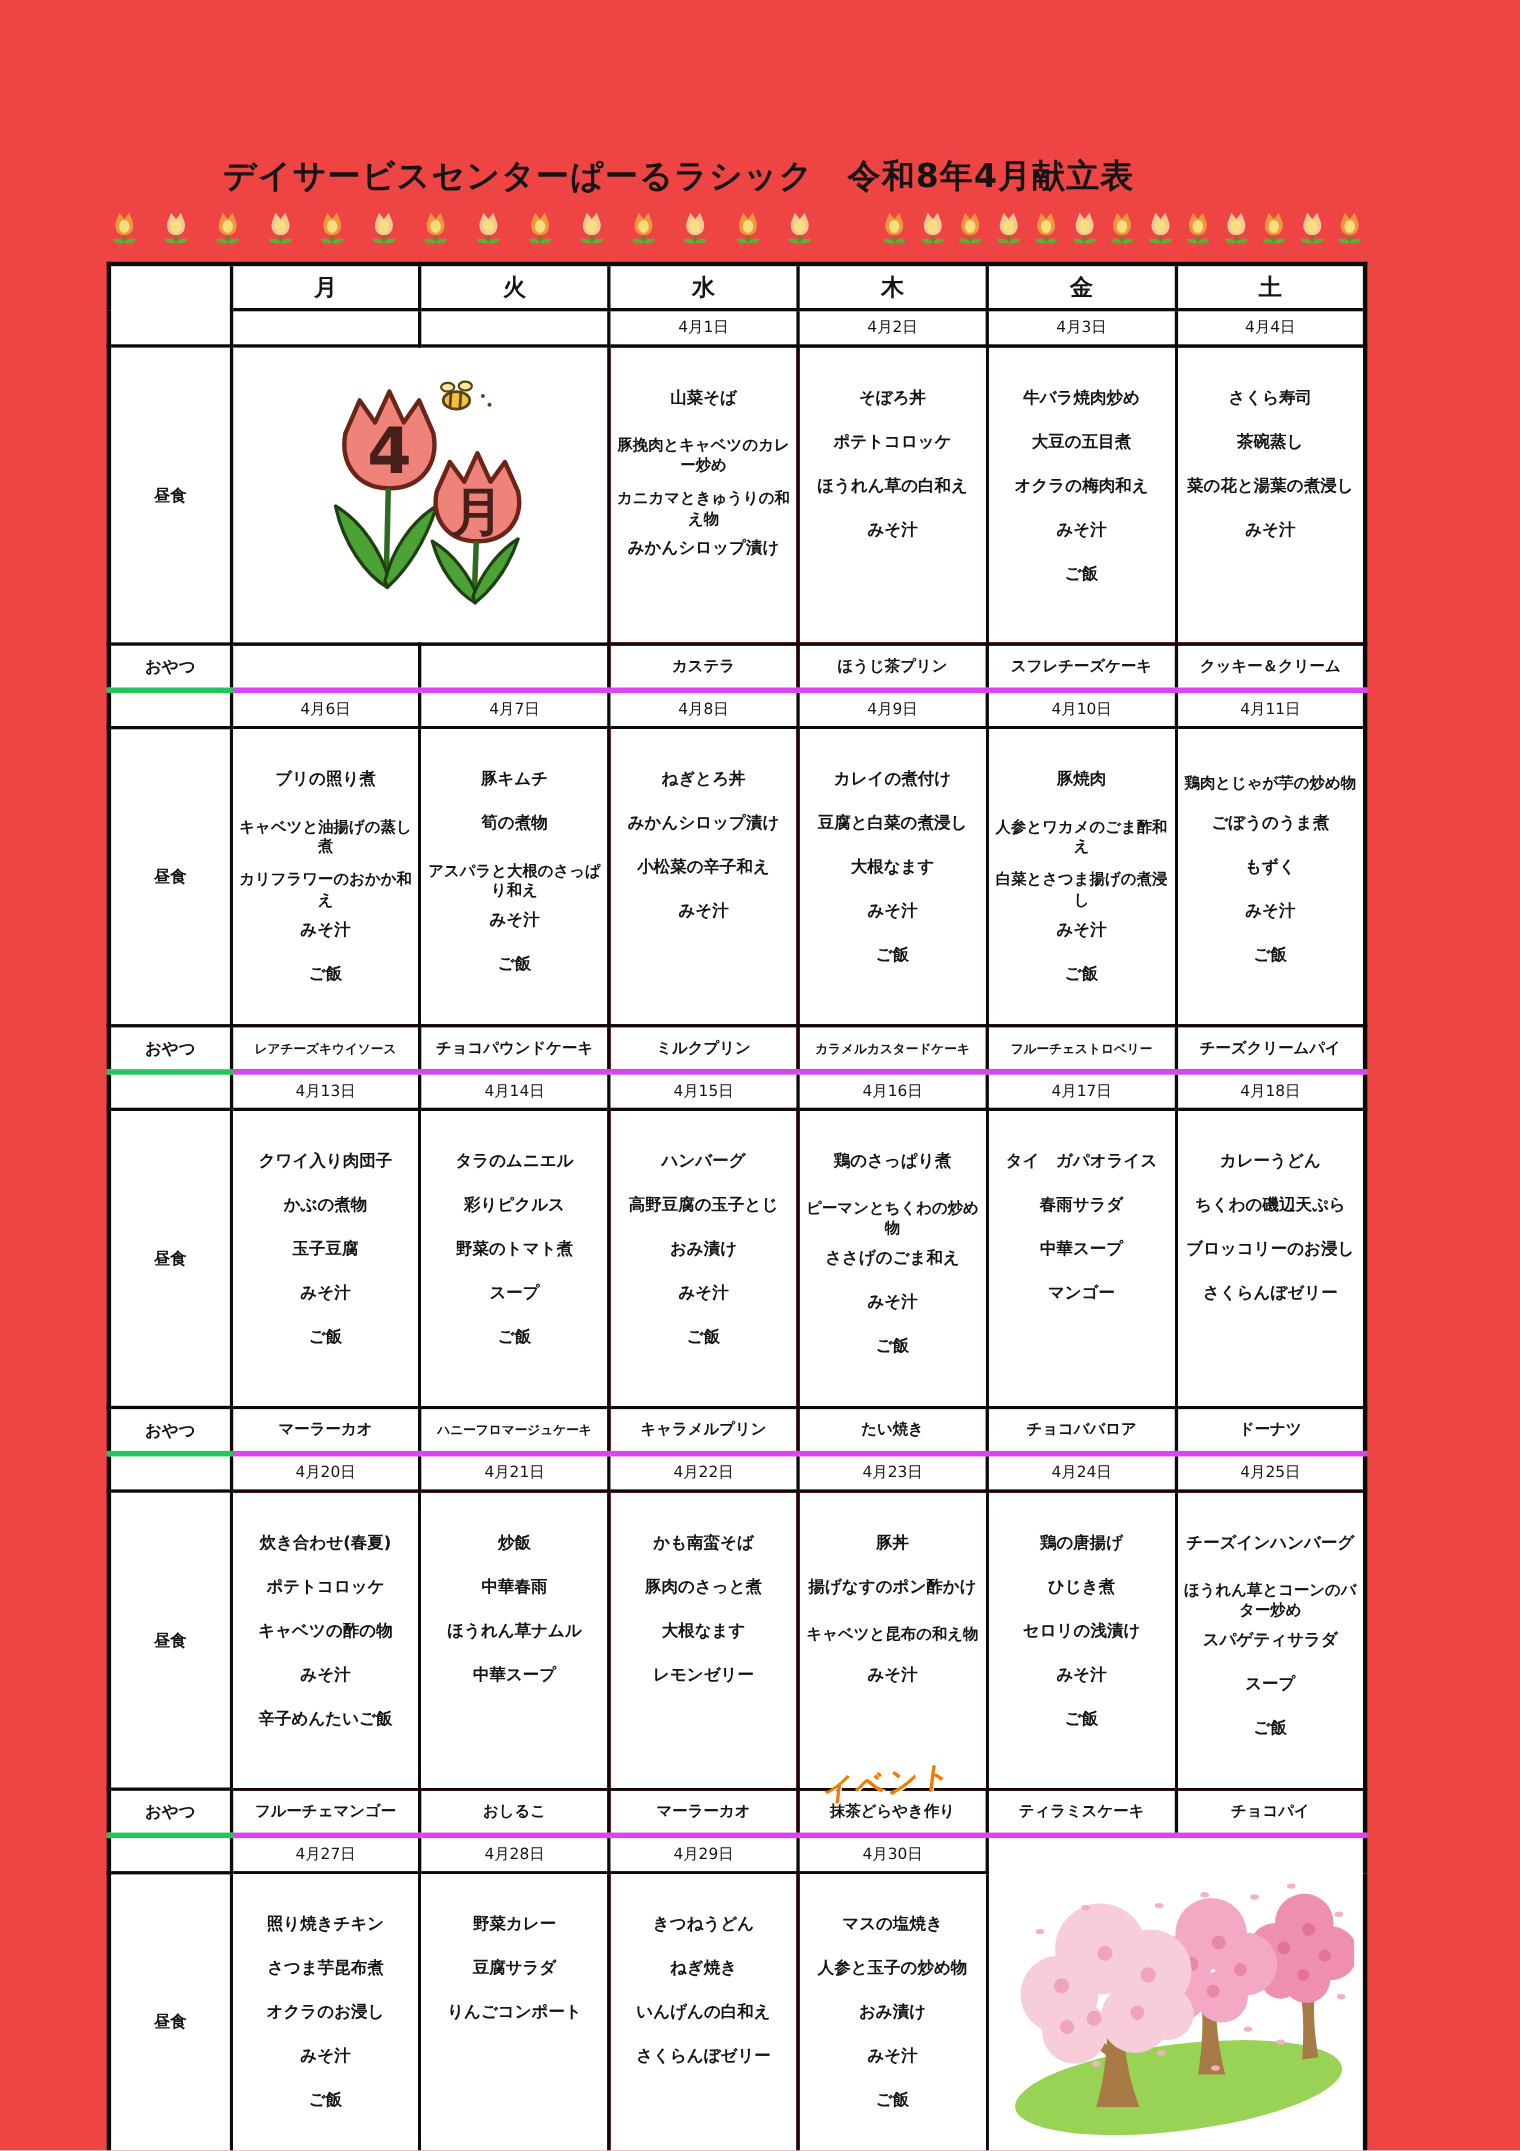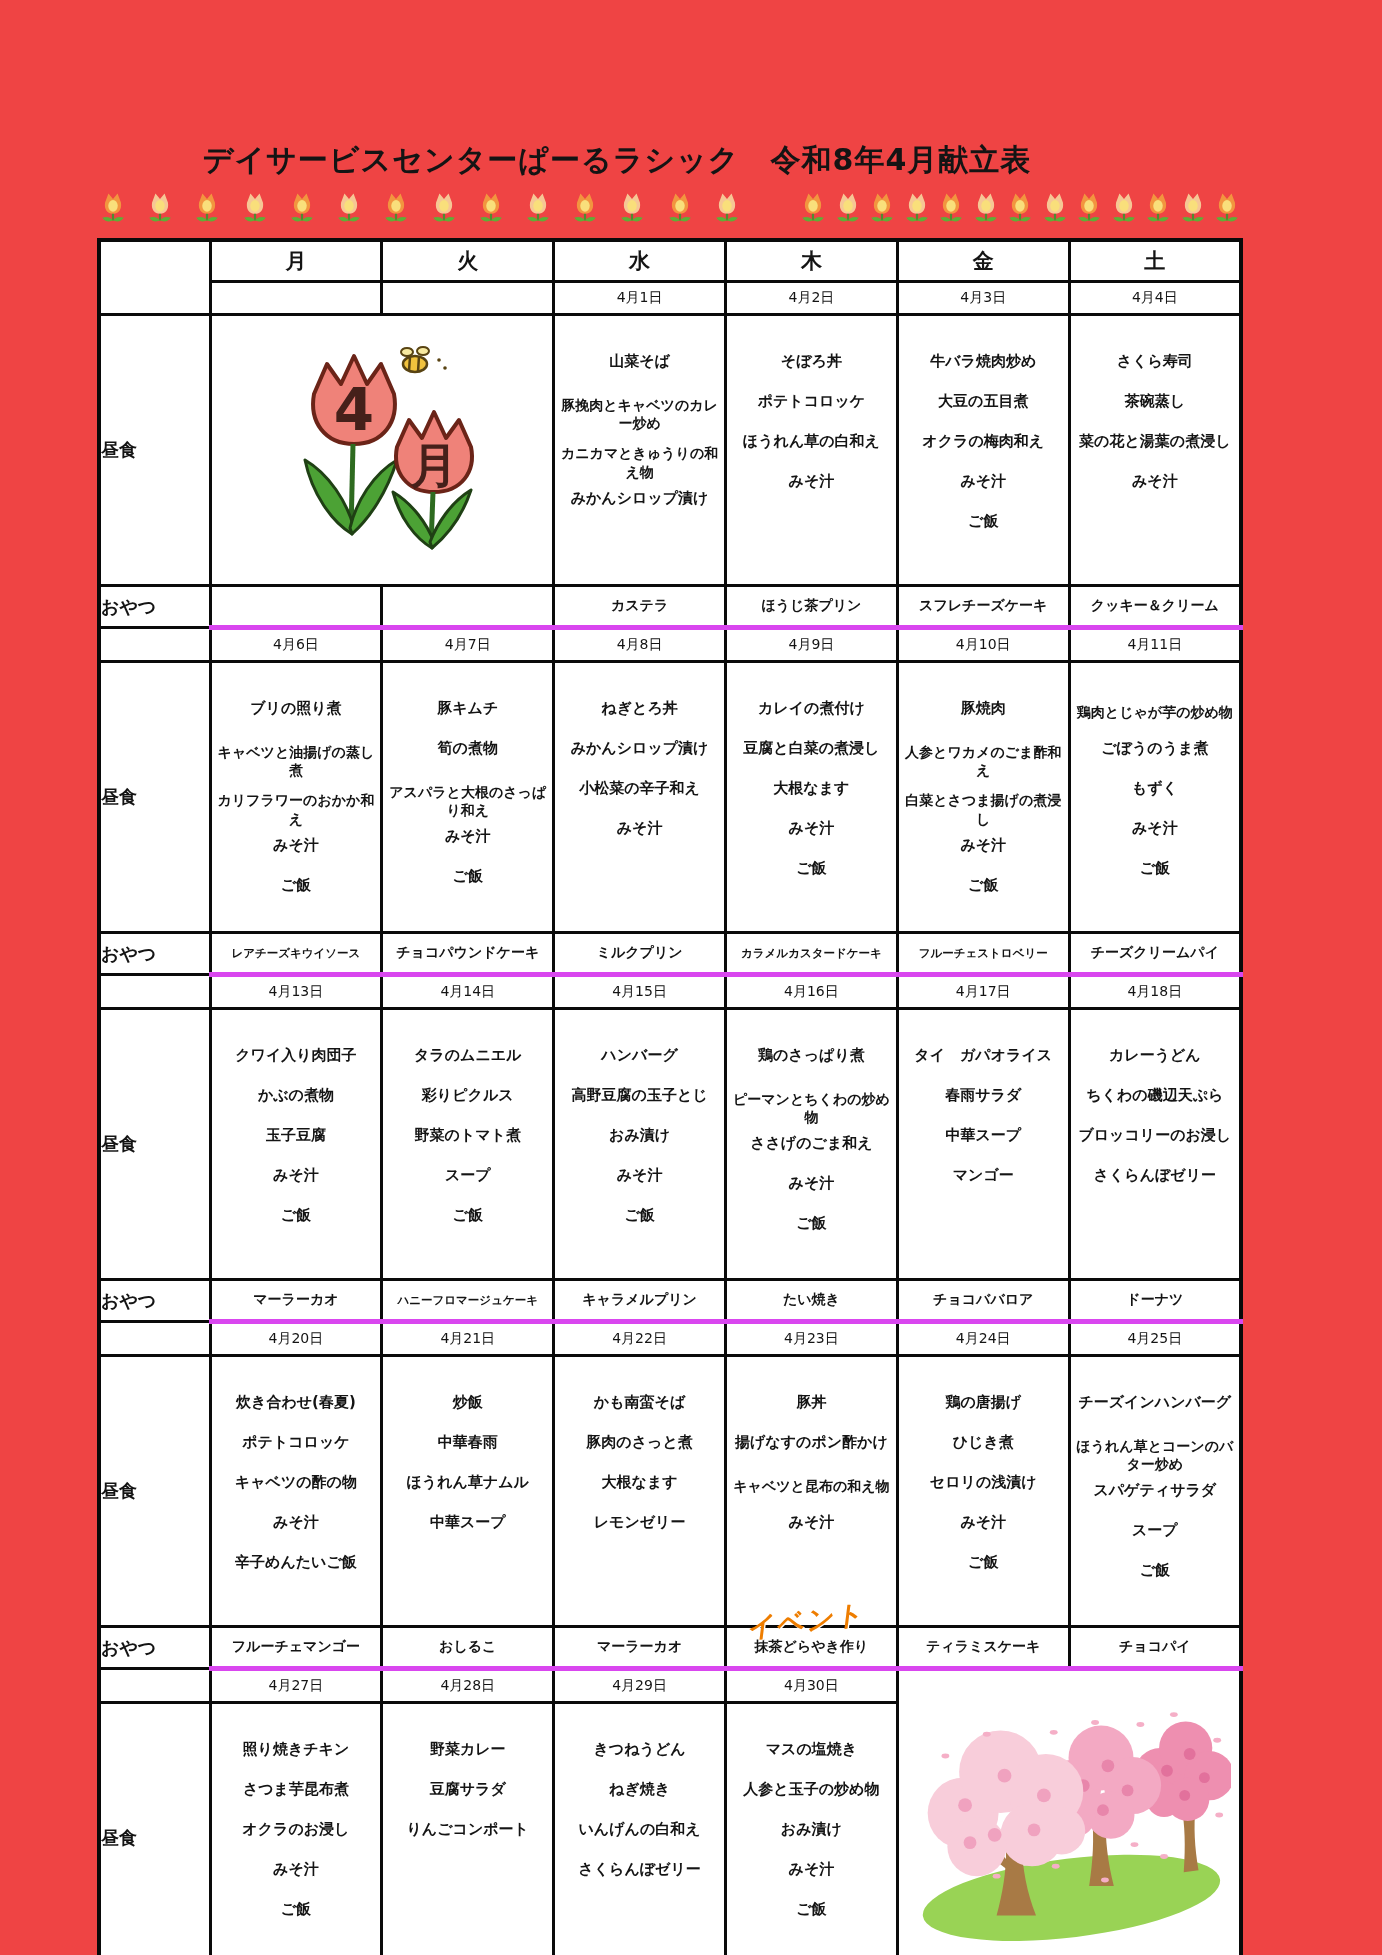--- a/index.html
+++ b/index.html
@@ -12,30 +12,30 @@
   .fg1{width:640px;}
   .fgap{width:60px;}
   .fg2{flex:1;}
   .flower{display:inline-block;line-height:0;}
 
   table.menu{position:absolute;top:238px;left:97px;width:1146px;
              border-collapse:collapse;table-layout:fixed;border:4px solid #0a0a0a;}
   td{border:3px solid #0a0a0a;padding:0;vertical-align:top;background:#fff;}
   .day-head{height:38px;font-size:21px;font-weight:bold;text-align:center;vertical-align:middle;}
   .date-cell{height:30px;font-size:14px;font-weight:normal;text-align:center;vertical-align:middle;}
-  .label-cell{font-size:18px;font-weight:bold;text-align:left;vertical-align:middle;}
+  .label-cell{font-size:15px;font-weight:bold;text-align:center;vertical-align:middle;}
   .menu-cell{height:240px;padding-top:28px;position:relative;}
   .img-cell{text-align:center;vertical-align:middle;}
   .mi{min-height:40px;box-sizing:border-box;padding:8px 3px 0 3px;
       font-size:15px;font-weight:bold;text-align:center;line-height:1.3;}
   .mi.sm{font-size:14px;padding-top:12px;}
   .snack-cell{height:38px;font-size:14px;font-weight:bold;text-align:center;vertical-align:middle;
               border-top:3px dashed #0a0a0a;border-bottom:5px solid #d946ef;overflow:hidden;}
   .snack-cell.sm{font-size:11.5px;margin-top:48px;}
-  .snack-label{border-top:3px solid #0a0a0a;border-bottom:1px solid #22c55e;}
+  .snack-label{border-top:3px solid #0a0a0a;border-bottom:5px solid #22c55e;}
   .event-badge{position:absolute;bottom:-14px;left:50%;z-index:5;
                transform:translateX(-55%) rotate(-7deg);
                font-size:27px;font-weight:900;font-style:italic;letter-spacing:2px;
                white-space:nowrap;text-shadow:1px 1px 0 #fff;}
 </style>
 </head>
 <body>
 
 <div class="page">
   <div class="title">デイサービスセンターぱーるラシック　令和8年4月献立表</div>

